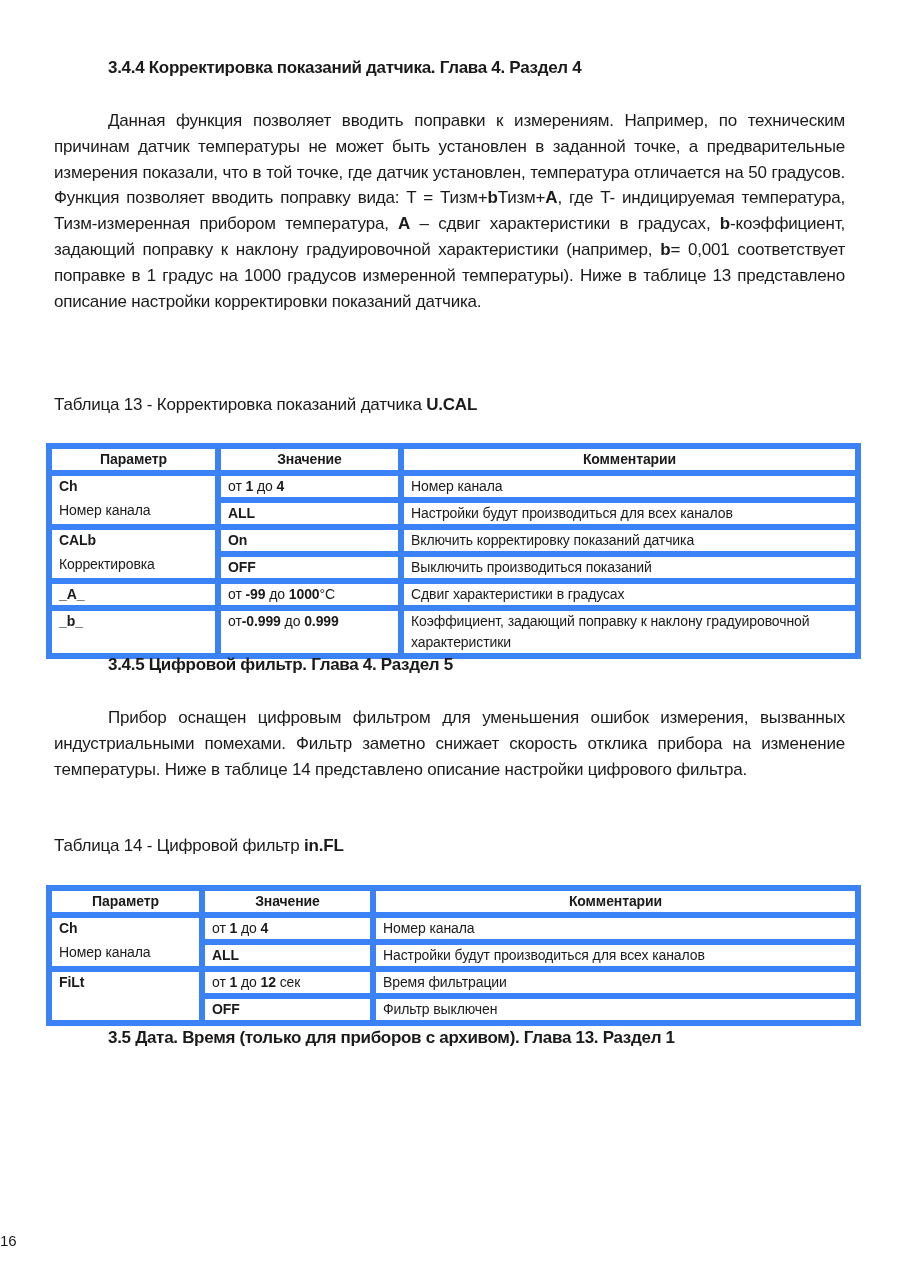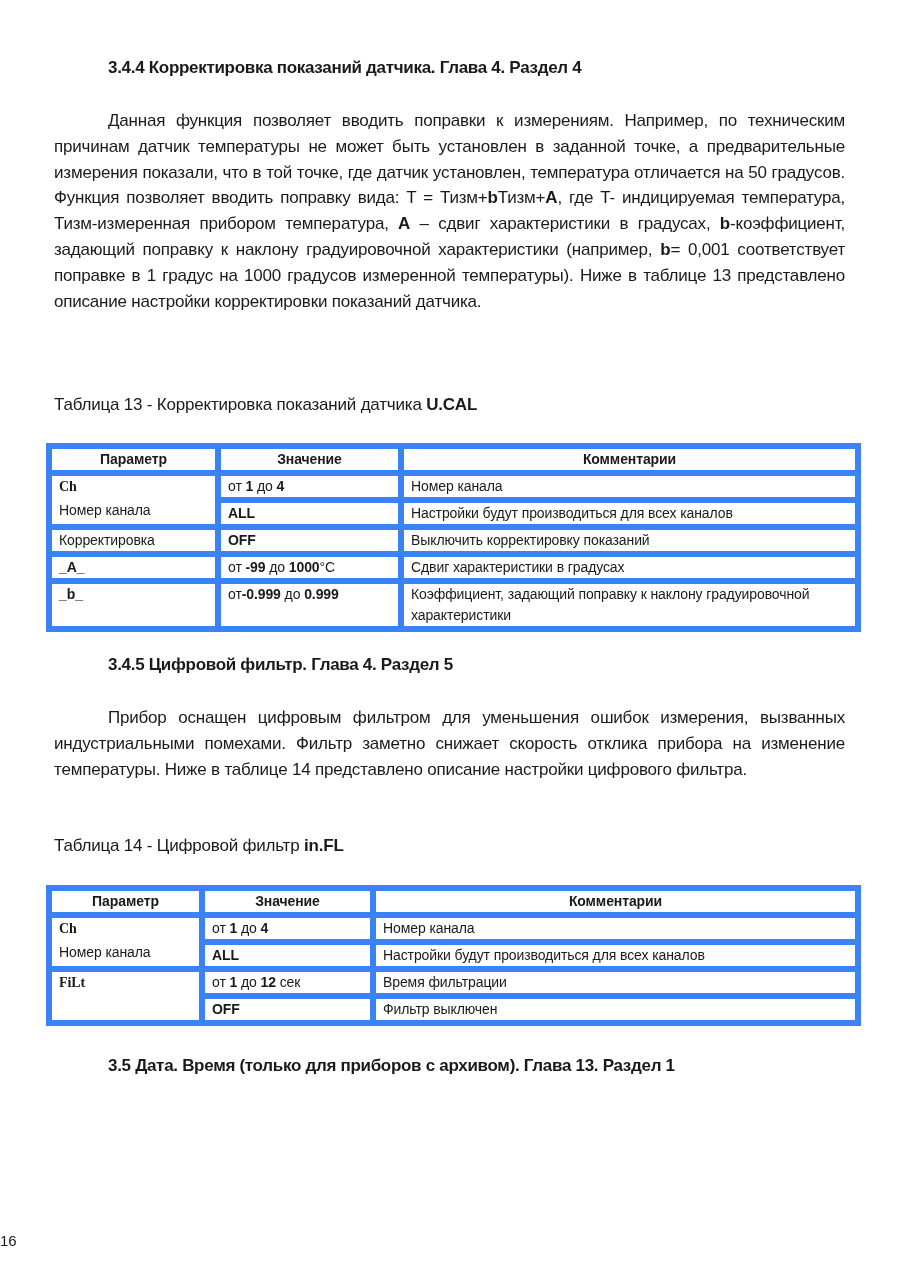--- a/index.html
+++ b/index.html
@@ -12,21 +12,21 @@
           text-align: justify; letter-spacing: -0.2px; }
   .para .indent { display: inline-block; width: 54px; }
   .caption { position: absolute; left: 54px; font-size: 17px; letter-spacing: -0.2px; }
   b { font-weight: bold; }
   table { position: absolute; left: 46px; border-collapse: collapse; font-size: 14px;
           table-layout: fixed; }
   td, th { border: 6px solid #3b82f6; padding: 0 7px; height: 21px; vertical-align: top;
            line-height: 21px; letter-spacing: -0.1px; }
   th { font-weight: bold; text-align: center; }
   td.nb-top { border-top: none; }
-  td.nb-bottom { border-bottom: none; font-family: Liberation Serif, serif; }
+  td.nb-bottom { border-bottom: none; }
   .pagenum { position: absolute; left: 0; width: 900px; top: 1232px; text-align: left; font-size: 15px; }
 </style>
 </head>
 <body>
 
 <div class="page">
 
   <div class="heading" style="top:58px;">3.4.4 Корректировка показаний датчика. Глава 4. Раздел 4</div>
 
   <div class="para" style="top:108px;">
@@ -55,23 +55,28 @@
           <td class="nb-bottom"><b>Ch</b></td>
           <td><span>от </span><b>1</b><span> до </span><b>4</b></td>
           <td>Номер канала</td>
         </tr>
         <tr>
           <td class="nb-top"><span>Номер канала</span></td>
           <td><b>ALL</b></td>
           <td>Настройки будут производиться для всех каналов</td>
         </tr>
         <tr>
+          <td class="nb-bottom"><b>CALb</b></td>
+          <td><b>On</b></td>
+          <td>Включить корректировку показаний датчика</td>
+        </tr>
+        <tr>
           <td class="nb-top"><span>Корректировка</span></td>
           <td><b>OFF</b></td>
-          <td>Выключить корректировку показаний</td>
+          <td>Выключить производиться показаний</td>
         </tr>
         <tr>
           <td><b>_A_</b></td>
           <td><span>от </span><b>-99</b><span> до </span><b>1000</b><span>°C</span></td>
           <td>Сдвиг характеристики в градусах</td>
         </tr>
         <tr>
           <td><b>_b_</b></td>
           <td><span>от</span><b>-0.999</b><span> до </span><b>0.999</b></td>
           <td>Коэффициент, задающий поправку к наклону градуировочной характеристики</td>
@@ -119,17 +124,17 @@
           <td>Время фильтрации</td>
         </tr>
         <tr>
           <td class="nb-top"><span></span></td>
           <td><b>OFF</b></td>
           <td>Фильтр выключен</td>
         </tr>
       </tbody>
   </table>
 
-  <div class="heading" style="top:1056px;">3.5 Дата. Время (только для приборов с архивом). Глава 13. Раздел 1</div>
+  <div class="heading" style="top:1028px;">3.5 Дата. Время (только для приборов с архивом). Глава 13. Раздел 1</div>
 
 
   <div class="pagenum">16</div>
 </div>
 
 </body></html>

